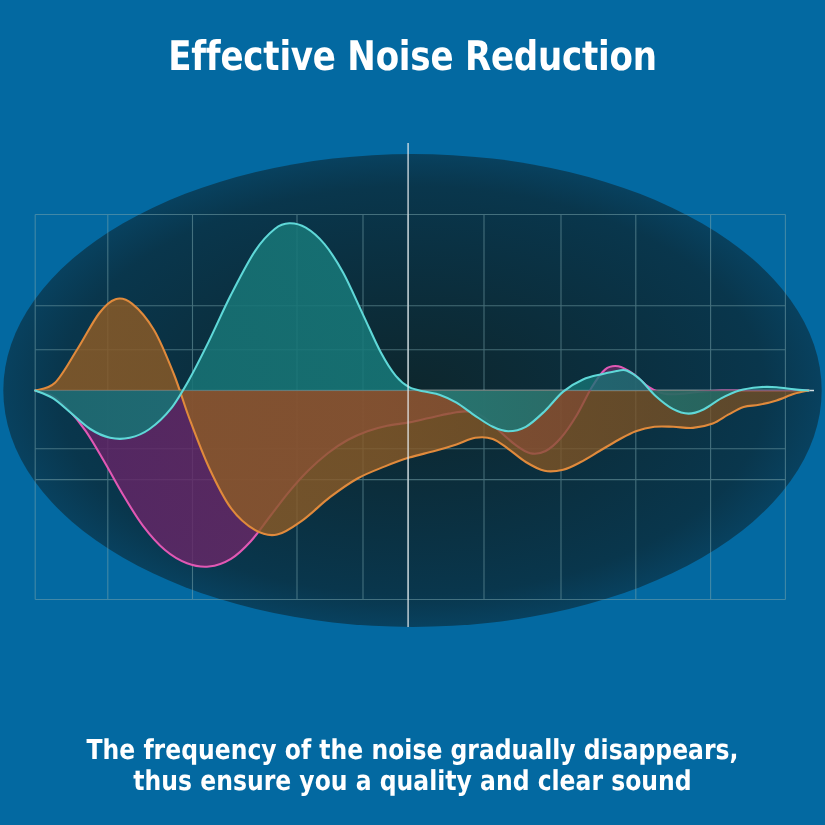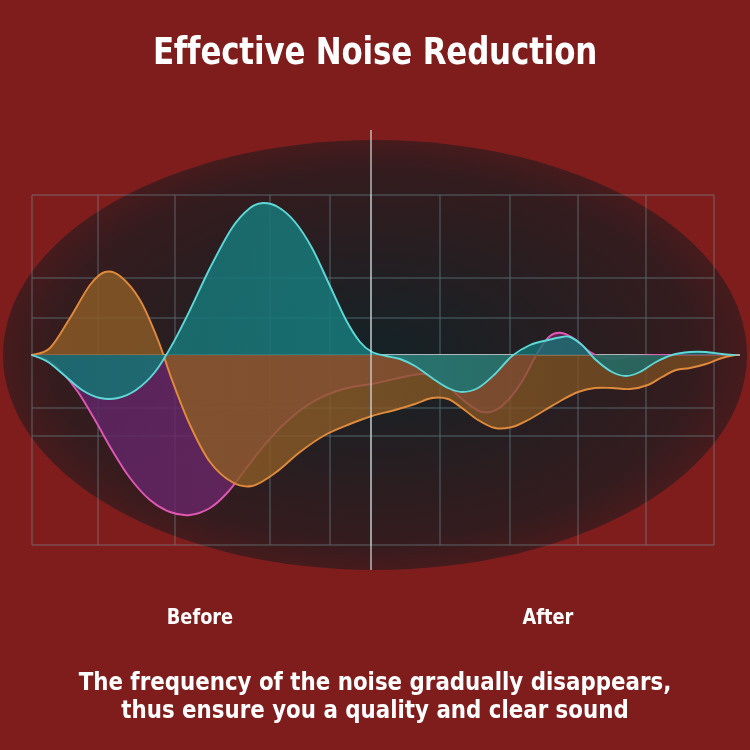--- a/index.html
+++ b/index.html
@@ -4,21 +4,21 @@
 <style>
   html, body {
     margin: 0;
     padding: 0;
     background: #000;
   }
   #page {
     position: relative;
     width: 750px;
     height: 750px;
-    background: #7f1d1d;
+    background: #0369a1;
     overflow: hidden;
     font-family: "Liberation Sans", sans-serif;
     -webkit-font-smoothing: antialiased;
   }
   
   #title {
     position: absolute;
     top: 30px;
     left: 0;
     width: 750px;
@@ -149,23 +149,19 @@
             <path d="M 32 225 C 34.666666666666664 226.16666666666669, 42.666666666666664 228.66666666666669, 48 232 C 53.333333333333336 235.33333333333331, 58.333333333333336 240.33333333333331, 64 245 C 69.66666666666667 249.66666666666669, 76 256.1666666666667, 82 260 C 88 263.8333333333333, 94 266.6666666666667, 100 268 C 106 269.3333333333333, 112 269.3333333333333, 118 268 C 124 266.6666666666667, 129.83333333333334 264.3333333333333, 136 260 C 142.16666666666666 255.66666666666669, 149 249.5, 155 242 C 161 234.5, 166.16666666666666 225.33333333333331, 172 215 C 177.83333333333334 204.66666666666669, 183.66666666666666 192.83333333333331, 190 180 C 196.33333333333334 167.16666666666669, 203 151.66666666666669, 210 138 C 217 124.33333333333334, 225.33333333333334 108, 232 98 C 238.66666666666666 88, 244.83333333333334 82.16666666666666, 250 78 C 255.16666666666666 73.83333333333334, 258.3333333333333 73.16666666666666, 263 73 C 267.6666666666667 72.83333333333334, 272.6666666666667 73.83333333333334, 278 77 C 283.3333333333333 80.16666666666666, 289.3333333333333 85.16666666666666, 295 92 C 300.6666666666667 98.83333333333334, 306.1666666666667 107.33333333333334, 312 118 C 317.8333333333333 128.66666666666669, 324.3333333333333 144, 330 156 C 335.6666666666667 168, 341 180.66666666666669, 346 190 C 351 199.33333333333331, 355.6666666666667 206.66666666666669, 360 212 C 364.3333333333333 217.33333333333331, 367.6666666666667 219.66666666666669, 372 222 C 376.3333333333333 224.33333333333331, 381.3333333333333 224.83333333333331, 386 226 C 390.6666666666667 227.16666666666669, 395.1666666666667 227.33333333333331, 400 229 C 404.8333333333333 230.66666666666669, 409.6666666666667 232.83333333333331, 415 236 C 420.3333333333333 239.16666666666669, 426.5 244.33333333333331, 432 248 C 437.5 251.66666666666669, 443 255.66666666666669, 448 258 C 453 260.3333333333333, 457 262, 462 262 C 467 262, 472.5 261, 478 258 C 483.5 255, 489.3333333333333 249.33333333333331, 495 244 C 500.6666666666667 238.66666666666669, 506.1666666666667 230.83333333333331, 512 226 C 517.8333333333334 221.16666666666669, 524 217.66666666666669, 530 215 C 536 212.33333333333331, 542.6666666666666 211.33333333333331, 548 210 C 553.3333333333334 208.66666666666669, 558.3333333333334 207.5, 562 207 C 565.6666666666666 206.5, 566.6666666666666 205.66666666666669, 570 207 C 573.3333333333334 208.33333333333331, 577.6666666666666 211.16666666666669, 582 215 C 586.3333333333334 218.83333333333331, 591 225.5, 596 230 C 601 234.5, 607 239.33333333333331, 612 242 C 617 244.66666666666669, 621.3333333333334 246, 626 246 C 630.6666666666666 246, 635 244.33333333333331, 640 242 C 645 239.66666666666669, 650.6666666666666 234.83333333333331, 656 232 C 661.3333333333334 229.16666666666669, 666.3333333333334 226.66666666666669, 672 225 C 677.6666666666666 223.33333333333331, 684.3333333333334 222.5, 690 222 C 695.6666666666666 221.5, 700.6666666666666 221.66666666666669, 706 222 C 711.3333333333334 222.33333333333331, 717.1666666666666 223.5, 722 224 C 726.8333333333334 224.5, 732.8333333333334 224.83333333333331, 735 225" fill="none" stroke="#5fd8d8" stroke-width="1.9" stroke-linecap="round"></path>
           </g>
         </g>
 
       <g id="center-axis-group">
           <line x1="371" y1="0" x2="371" y2="440" stroke="#e8eef0" stroke-width="1.4" opacity="0.78"></line>
         </g>
     </svg>
   </div>
 
-  <div id="legend-row">
-    <div class="legend-label" id="label-before">Before</div>
-    <div class="legend-label" id="label-after">After</div>
-  </div>
 
   <div id="caption">
     <span class="caption-line">The frequency of the noise gradually disappears,</span>
     <span class="caption-line">thus ensure you a quality and clear sound</span>
   </div>
 
 </div>
 
 </body></html>

